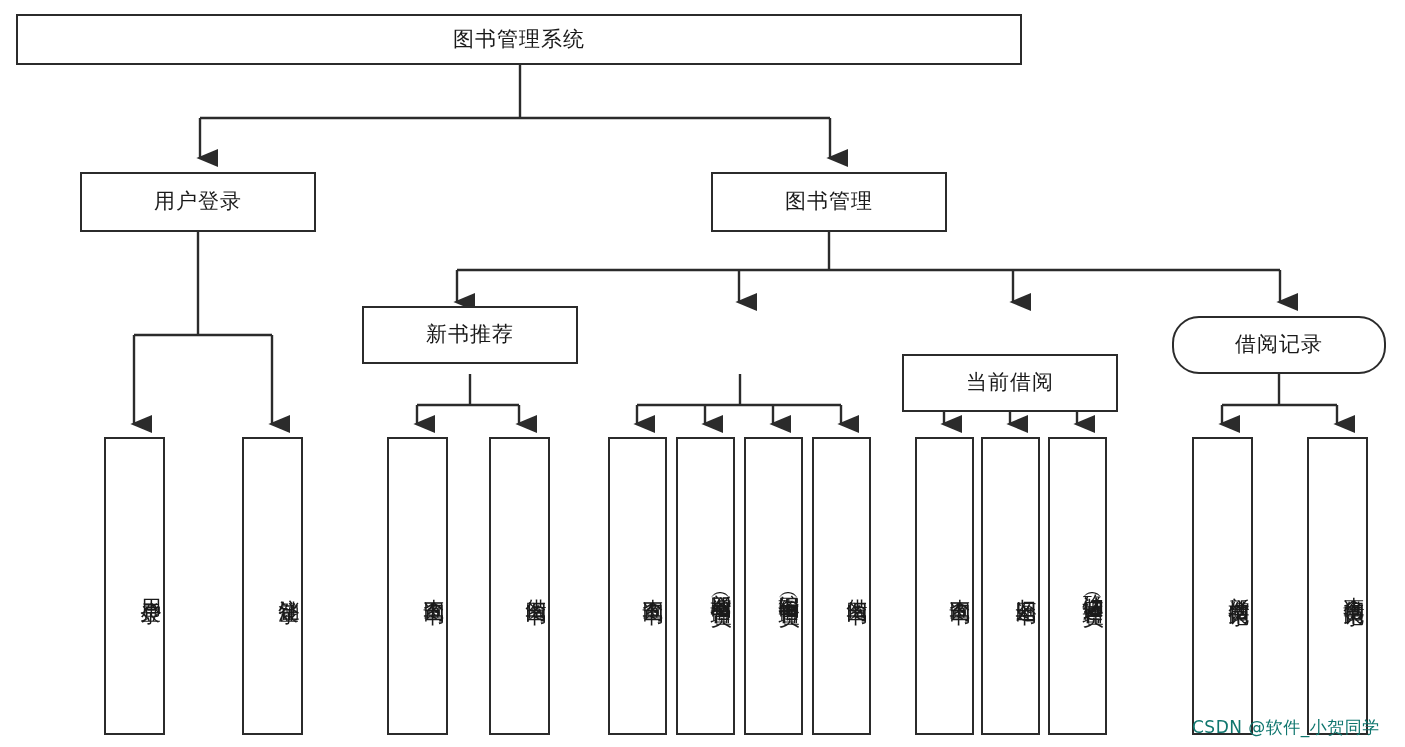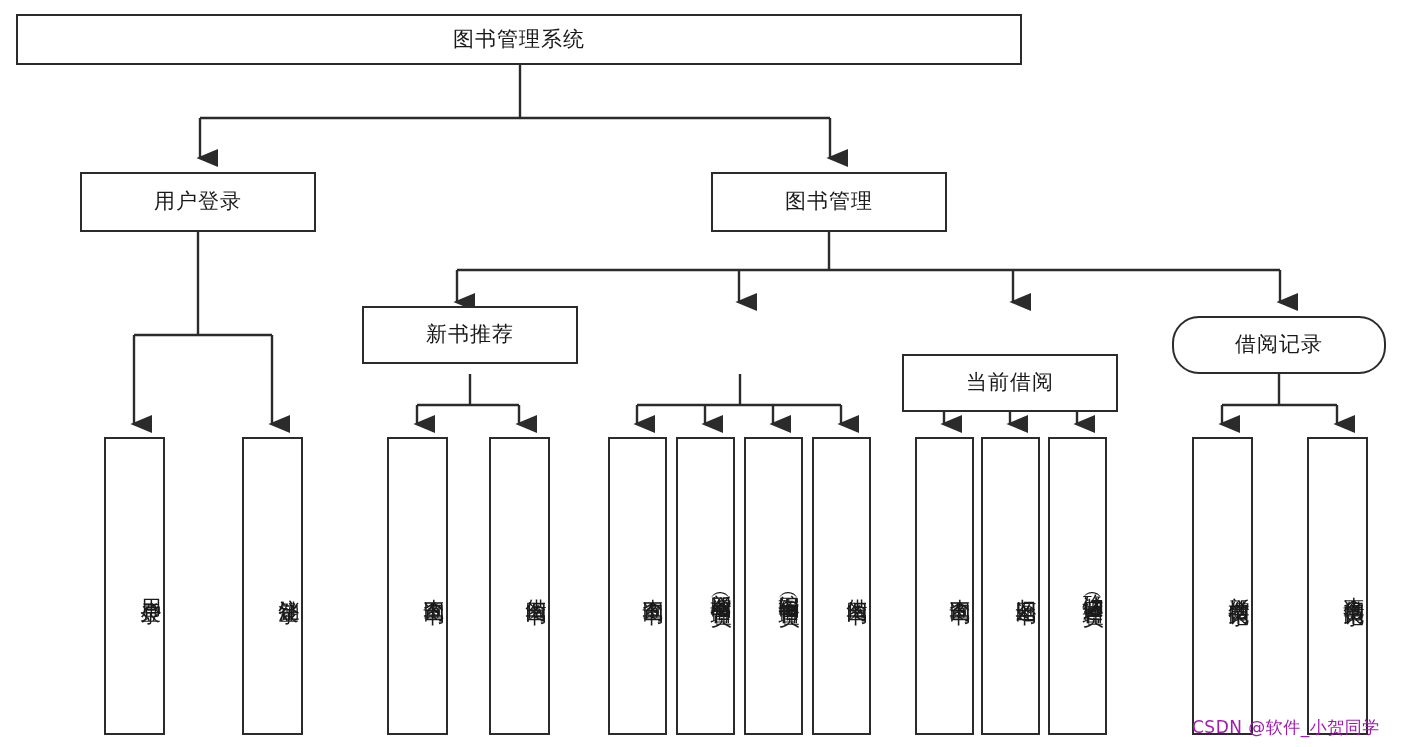--- a/index.html
+++ b/index.html
@@ -53,21 +53,21 @@
     padding-bottom: 6px;
     align-items: flex-start;
     justify-content: center;
   }
   .node-v > span {
     display: block;
   }
   .watermark {
     position: absolute;
     font-size: 17px;
-    color: #a21caf;
+    color: #0f766e;
     white-space: nowrap;
     letter-spacing: 0.5px;
     font-family: "DejaVu Sans", "Liberation Sans", sans-serif;
   }
 </style>
 </head>
 <body>
 
 <div id="diagram-root">
 

